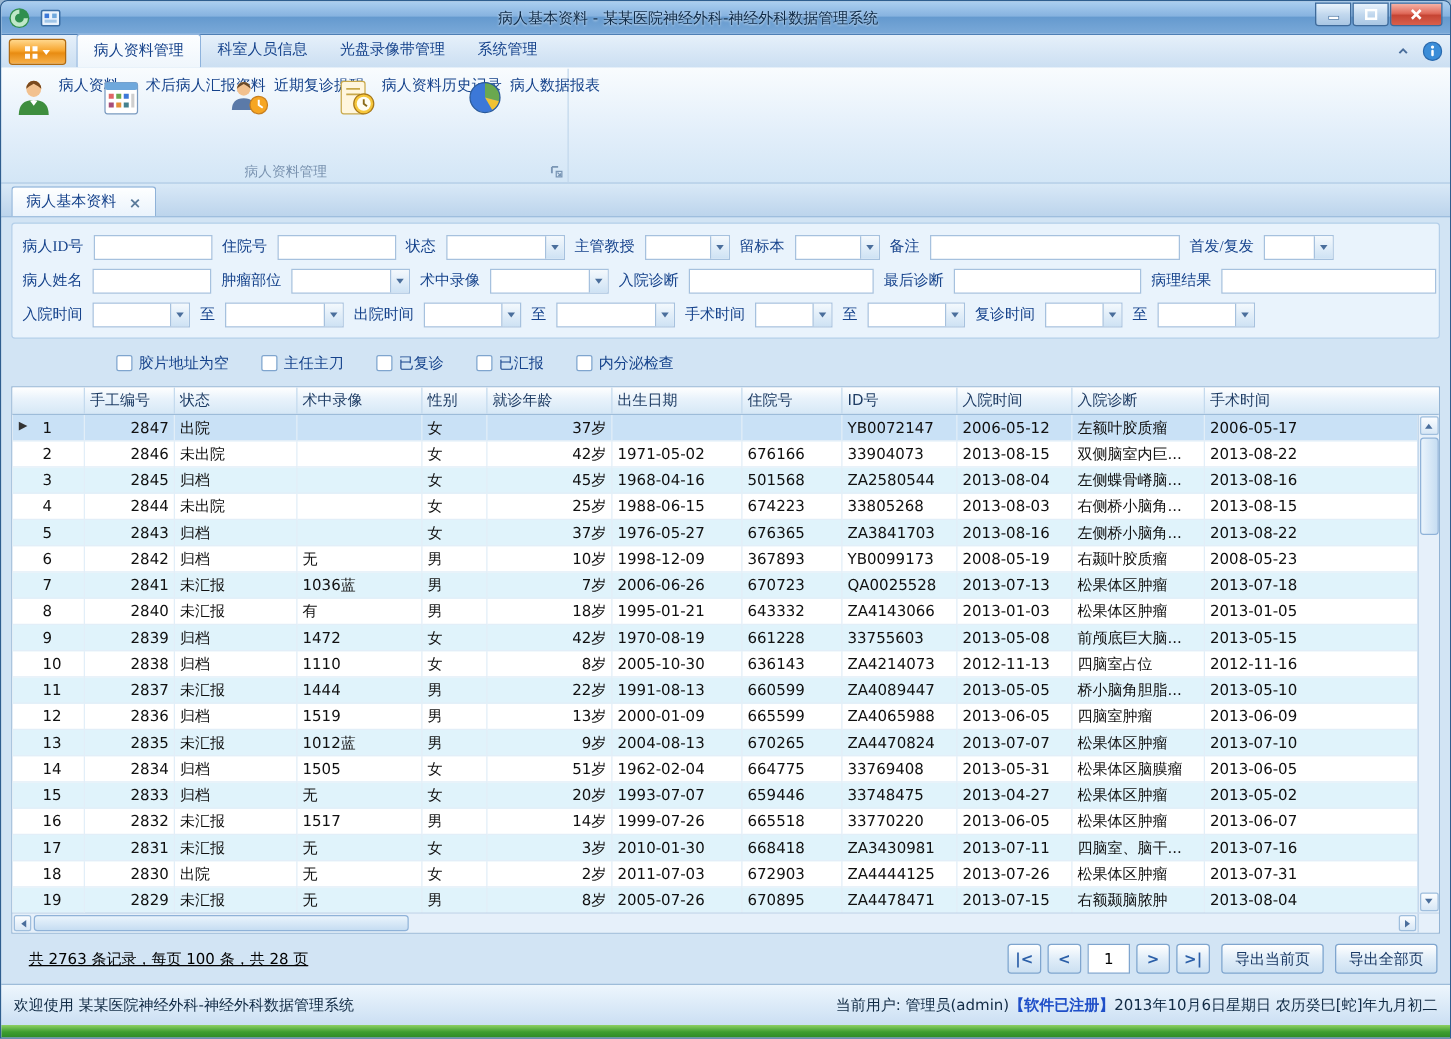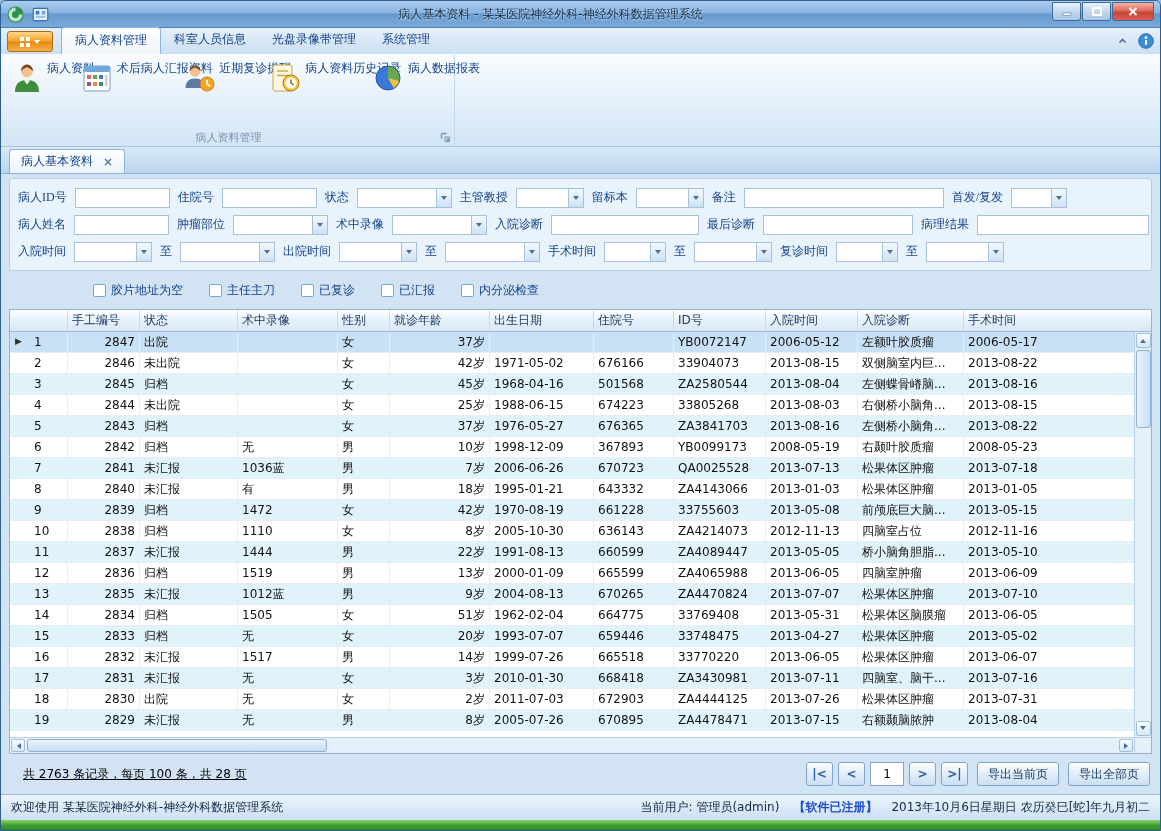--- a/index.html
+++ b/index.html
@@ -103,22 +103,22 @@
   .footer-row {flex:none; height:40px; display:flex; align-items:center; gap:8px; padding:0 2px;}
   .rec-info {color:#000000; margin-left:12px; white-space:nowrap;text-decoration:underline;}
   .pager {margin-left:auto; display:flex; gap:5px; align-items:center;}
   .pg-btn {width:27px; height:24px; border:1px solid #7FA5CE; border-radius:3px; color:#2B5FA8; font-weight:bold;
     background:linear-gradient(#FFFFFF,#E0EDF8 50%,#CCE0F2); display:flex; align-items:center; justify-content:center; cursor:default;}
   .pg-box {width:34px; height:24px; border:1px solid #7FA5CE; background:#fff; display:flex; align-items:center; justify-content:center;}
   .exp-btn {height:24px; padding:0 10px; margin-left:4px; border:1px solid #7FA5CE; border-radius:3px; color:#1A3A66;
     background:linear-gradient(#FFFFFF,#E0EDF8 50%,#CCE0F2); display:flex; align-items:center; white-space:nowrap; cursor:default;}
 
   
-  .statusbar {height:26px; flex:none; display:flex; align-items:flex-end; background:linear-gradient(#EDF6FD,#CBDFF3); border-top:1px solid #9DBCD9; padding:4px 10px; color:#102A44;}
-  .sb-right {margin-left:auto; display:flex; gap:14px; align-items:center; white-space:nowrap;}
+  .statusbar {height:26px; flex:none; display:flex; align-items:center; background:linear-gradient(#EDF6FD,#CBDFF3); border-top:1px solid #9DBCD9; padding:16px 10px; color:#102A44;}
+  .sb-right {margin-left:auto; display:flex; align-items:center; white-space:nowrap;}
   .sb-registered {color:#1F4FC8; font-weight:bold;}
   .green-bar {height:10px; flex:none; background:linear-gradient(#8ED063,#3D9E30 55%,#2E8B26);}
 </style>
 </head>
 <body>
 
 <div class="window">
 
   <div class="titlebar">
     <span class="tb-icon">

